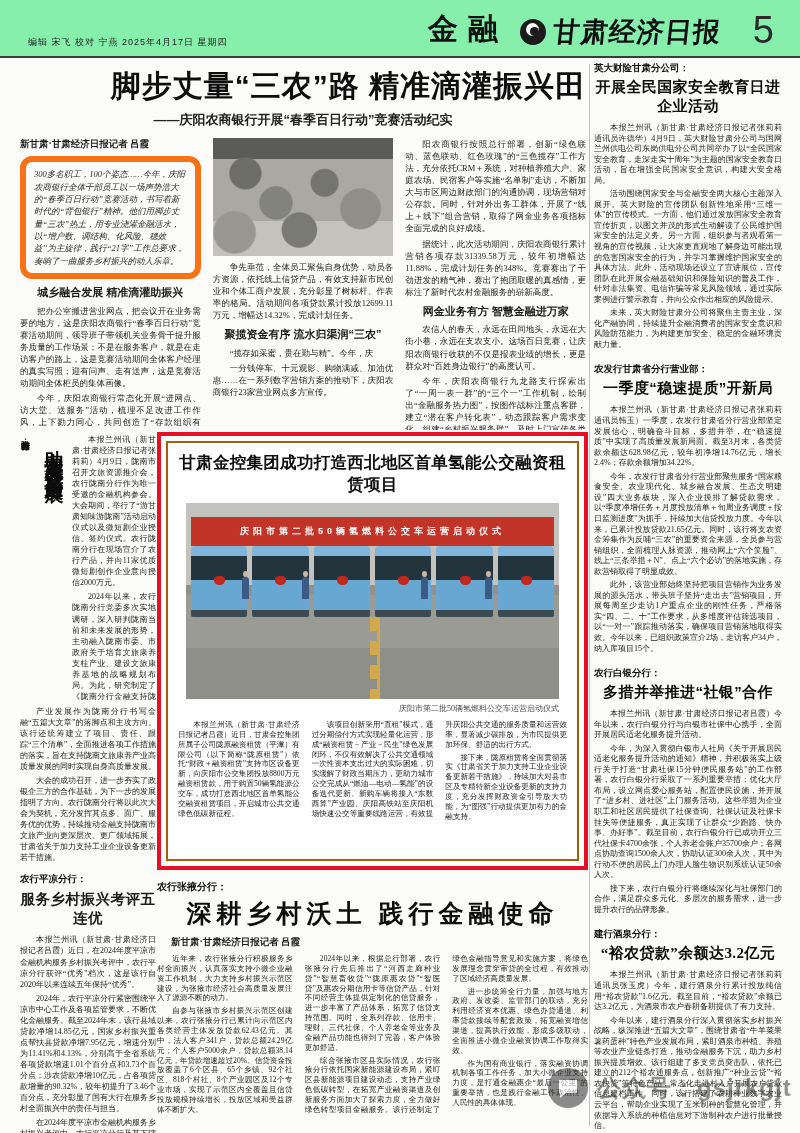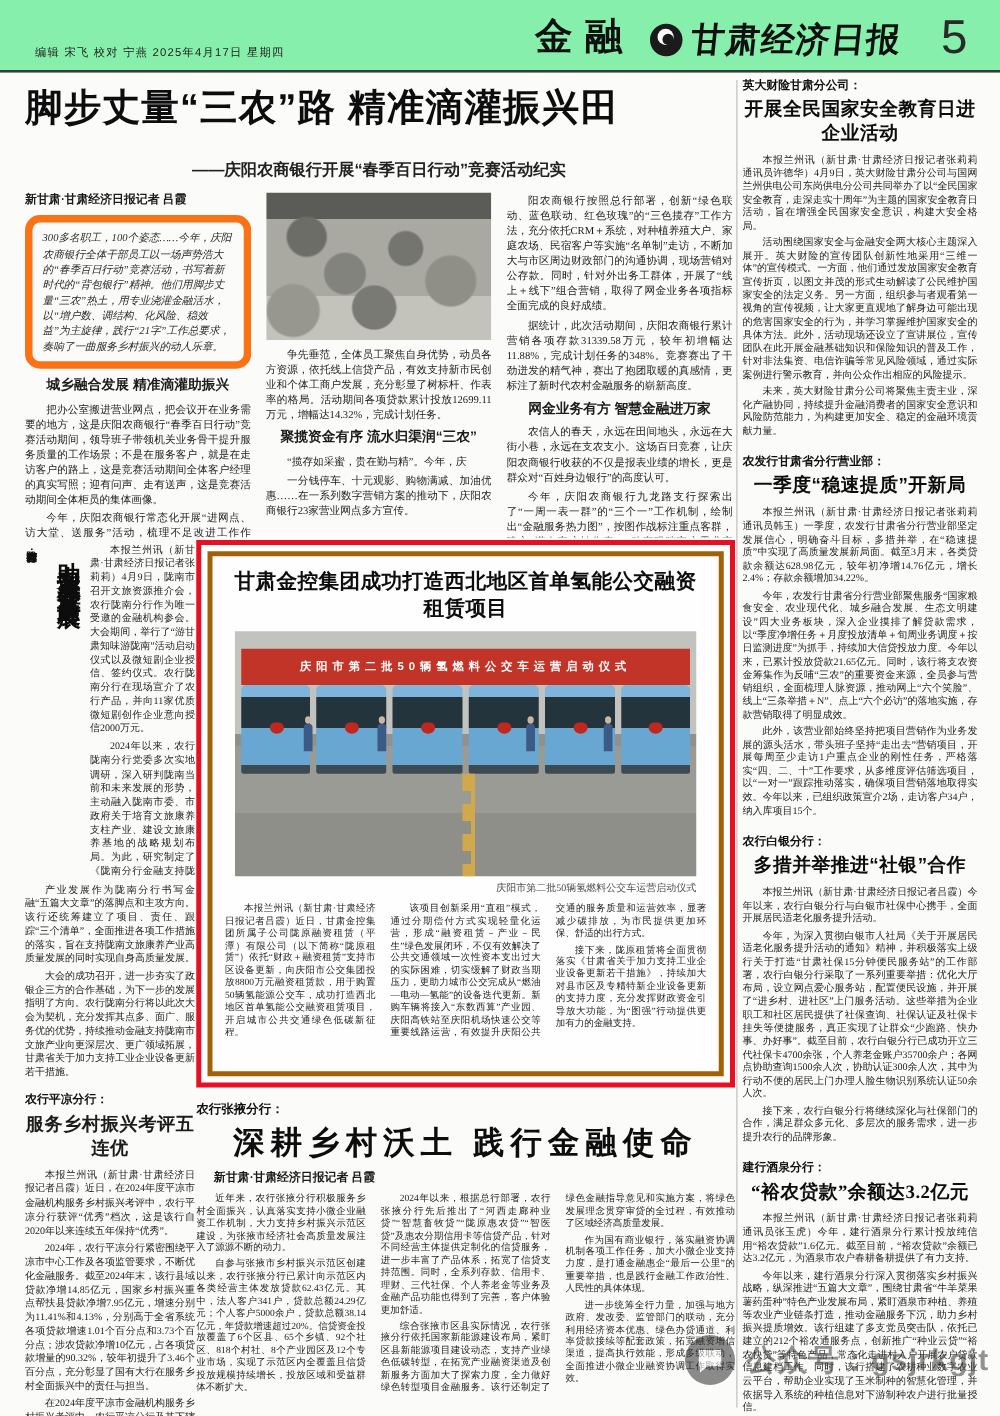--- a/index.html
+++ b/index.html
@@ -15,21 +15,21 @@
   .logo-circle::after{content:"";position:absolute;left:6px;top:4px;width:13px;height:13px;border-radius:50%;background:#fbfbfa;}
   .logo-circle::before{content:"";position:absolute;left:10px;top:8px;width:9px;height:9px;border-radius:50%;background:#1b1b1b;z-index:1;}
   #masthead-title{font-size:27px;font-weight:900;transform:skewX(-6deg);letter-spacing:1px;color:#101010;}
   #page-number{position:absolute;right:26px;bottom:4px;font-size:38px;color:#2a2a2a;font-family:"Liberation Sans","DejaVu Sans",sans-serif;}
   
   .para{margin:0 0 3px 0;text-indent:2em;text-align:justify;}
   .kicker{font-family:"Liberation Sans","DejaVu Sans",sans-serif;font-weight:bold;color:#111;}
   .divider-v{position:absolute;width:1px;background:#c2c2bf;}
   
   #lead{left:20px;top:62px;width:566px;height:368px;overflow:hidden;}
-  #lead-headline{font-family:"Liberation Sans","DejaVu Sans",sans-serif;font-size:30px;font-weight:900;text-align:left;letter-spacing:1px;margin:4px 0 20px;color:#0d0d0d;}
+  #lead-headline{font-family:"Liberation Sans","DejaVu Sans",sans-serif;font-size:30px;font-weight:900;text-align:right;letter-spacing:1px;margin:4px 0 4px;color:#0d0d0d;}
   #lead-subhead{font-family:"Liberation Sans","DejaVu Sans",sans-serif;font-size:13px;font-weight:bold;text-align:center;margin-bottom:9px;color:#222;}
   .lead-cols{display:flex;gap:12px;height:292px;overflow:hidden;}
   .lead-col{flex:1 1 0;font-size:8.5px;line-height:1.42;overflow:hidden;}
   .lead-byline{font-weight:bold;font-size:9.5px;text-indent:0;margin:0 0 5px 0;text-align:left;}
   .intro-box{border:6px solid #f97316;border-radius:12px;padding:6px 8px;font-style:italic;font-size:8.5px;line-height:1.45;margin-bottom:6px;color:#2a2a2a;}
   .sub-head{font-family:"Liberation Sans","DejaVu Sans",sans-serif;font-weight:bold;font-size:11px;text-align:center;margin:6px 0 4px;text-indent:0;}
   .lead-photo{width:100%;height:118px;margin-bottom:5px;background:
       radial-gradient(circle at 18% 30%,#6d6d68 0 9%,transparent 10%),
       radial-gradient(circle at 35% 55%,#83837d 0 12%,transparent 13%),
       radial-gradient(circle at 62% 38%,#75756f 0 10%,transparent 11%),
@@ -43,21 +43,21 @@
   .v-kicker{writing-mode:vertical-rl;text-orientation:upright;font-size:8.5px;font-weight:bold;font-family:"Liberation Sans","DejaVu Sans",sans-serif;flex:0 0 11px;color:#111;}
   .v-headline{writing-mode:vertical-rl;text-orientation:upright;font-size:19px;font-weight:900;letter-spacing:3px;flex:0 0 30px;color:#0d0d0d;}
   .narrow-body{flex:1 1 auto;font-size:8px;line-height:1.38;overflow:hidden;}
   .full-body{font-size:8px;line-height:1.38;margin-top:4px;}
   #left-art-b{margin-top:10px;}
   #left-art-b .kicker{font-size:9.5px;margin:4px 0;}
   #left-b-headline{font-family:"Liberation Sans","DejaVu Sans",sans-serif;font-size:14.5px;font-weight:900;text-align:center;margin:2px 0 6px;letter-spacing:0.5px;}
   #left-art-b .para{font-size:8px;line-height:1.38;}
   
   #red-box{left:157px;top:432px;width:431px;height:438px;border:4px solid #e60f23;background:#fefefe;box-sizing:border-box;padding:5px;}
-  #red-inner{border:4px solid #a16207;height:100%;box-sizing:border-box;padding:7px 10px;overflow:hidden;}
+  #red-inner{border:2px solid #a16207;height:100%;box-sizing:border-box;padding:7px 10px;overflow:hidden;}
   #red-headline{font-size:16.5px;font-weight:900;text-align:center;letter-spacing:0.3px;margin:2px 0 7px;color:#0d0d0d;}
   #bus-photo{position:relative;width:96%;height:196px;margin:0 auto;background:linear-gradient(#c2c3bf 0 42%,#90908c 42% 47%,#9b9b96 47% 74%,#8f8f8a 74%);overflow:hidden;}
   #bus-banner{position:absolute;left:1.5%;right:1.5%;top:7%;height:15%;background:#c23428;display:flex;align-items:center;justify-content:center;}
   #bus-banner span{color:#fff;font-size:9px;font-weight:bold;letter-spacing:4px;font-family:"Liberation Sans","DejaVu Sans",sans-serif;white-space:nowrap;}
   #bus-row{position:absolute;left:0;right:0;top:22%;height:36%;display:flex;gap:5px;padding:0 5px;}
   .bus{flex:1 1 0;position:relative;background:linear-gradient(#7fb5da 0 14%,#24343c 14% 48%,#68a7d2 48% 90%,#3d4a52 90%);border-radius:4px 4px 2px 2px;}
   .bus::after{content:"";position:absolute;left:50%;top:42%;width:11px;height:9px;margin-left:-5px;background:#c0271e;border-radius:45% 45% 55% 55%;}
   .person{position:absolute;width:7px;height:22px;background:#3b5a86;border-radius:3px 3px 0 0;top:38%;}
   .person::before{content:"";position:absolute;top:-6px;left:1px;width:5px;height:6px;border-radius:50%;background:#c9b6a4;}
   #road-line{position:absolute;left:50%;top:58%;bottom:0;width:7px;margin-left:-3px;background:repeating-linear-gradient(#d2a94a 0 14px,transparent 14px 24px);box-shadow:3px 0 0 0 #d2a94a;}
@@ -180,22 +180,22 @@
 
 <div id="bottom-block" class="abs">
   <div class="kicker">农行张掖分行：</div>
   <div id="bottom-headline">深耕乡村沃土 践行金融使命</div>
   <div id="bottom-byline">新甘肃·甘肃经济日报记者 吕霞</div>
   <div id="bottom-cols">
     <p class="para">近年来，农行张掖分行积极服务乡村全面振兴，认真落实支持小微企业融资工作机制，大力支持乡村振兴示范区建设，为张掖市经济社会高质量发展注入了源源不断的动力。</p>
     <p class="para">自参与张掖市乡村振兴示范区创建以来，农行张掖分行已累计向示范区内各类经营主体发放贷款62.43亿元。其中，法人客户341户，贷款总额24.29亿元；个人客户5000余户，贷款总额38.14亿元，年贷款增速超过20%。信贷资金投放覆盖了6个区县、65个乡镇、92个社区、818个村社、8个产业园区及12个专业市场，实现了示范区内全覆盖且信贷投放规模持续增长，投放区域和受益群体不断扩大。</p>
     <p class="para">2024年以来，根据总行部署，农行张掖分行先后推出了“河西走廊种业贷”“智慧畜牧贷”“陇原惠农贷”“智医贷”及惠农分期信用卡等信贷产品，针对不同经营主体提供定制化的信贷服务，进一步丰富了产品体系，拓宽了信贷支持范围。同时，全系列存款、信用卡、理财、三代社保、个人养老金等业务及金融产品功能也得到了完善，客户体验更加舒适。</p>
     <p class="para">综合张掖市区县实际情况，农行张掖分行依托国家新能源建设布局，紧盯区县新能源项目建设动态，支持产业绿色低碳转型，在拓宽产业融资渠道及创新服务方面加大了探索力度，全力做好绿色转型项目金融服务。该行还制定了绿色金融指导意见和实施方案，将绿色发展理念贯穿审贷的全过程，有效推动了区域经济高质量发展。</p>
+    <p class="para">进一步统筹全行力量，加强与地方政府、发改委、监管部门的联动，充分利用经济资本优惠、绿色办贷通道、利率贷款接续等配套政策，拓宽融资增信渠道，提高执行效能，形成多级联动，全面推进小微企业融资协调工作取得实效。</p>
     <p class="para">作为国有商业银行，落实融资协调机制各项工作任务，加大小微企业支持力度，是打通金融惠企“最后一公里”的重要举措，也是践行金融工作政治性、人民性的具体体现。</p>
-    <p class="para">进一步统筹全行力量，加强与地方政府、发改委、监管部门的联动，充分利用经济资本优惠、绿色办贷通道、利率贷款接续等配套政策，拓宽融资增信渠道，提高执行效能，形成多级联动，全面推进小微企业融资协调工作取得实效。</p>
   </div>
 </div>
 
 <div class="divider-v" style="left:589px;top:64px;height:1062px;"></div>
 <div id="right-col" class="abs">
 
   <div class="r-art">
     <div class="kicker r-kicker">英大财险甘肃分公司：</div>
     <div class="r-headline">开展全民国家安全教育日进企业活动</div>
     <p class="para">本报兰州讯（新甘肃·甘肃经济日报记者张莉莉 通讯员许德华）4月9日，英大财险甘肃分公司与国网兰州供电公司东岗供电分公司共同举办了以“全民国家安全教育，走深走实十周年”为主题的国家安全教育日活动，旨在增强全民国家安全意识，构建大安全格局。</p>

